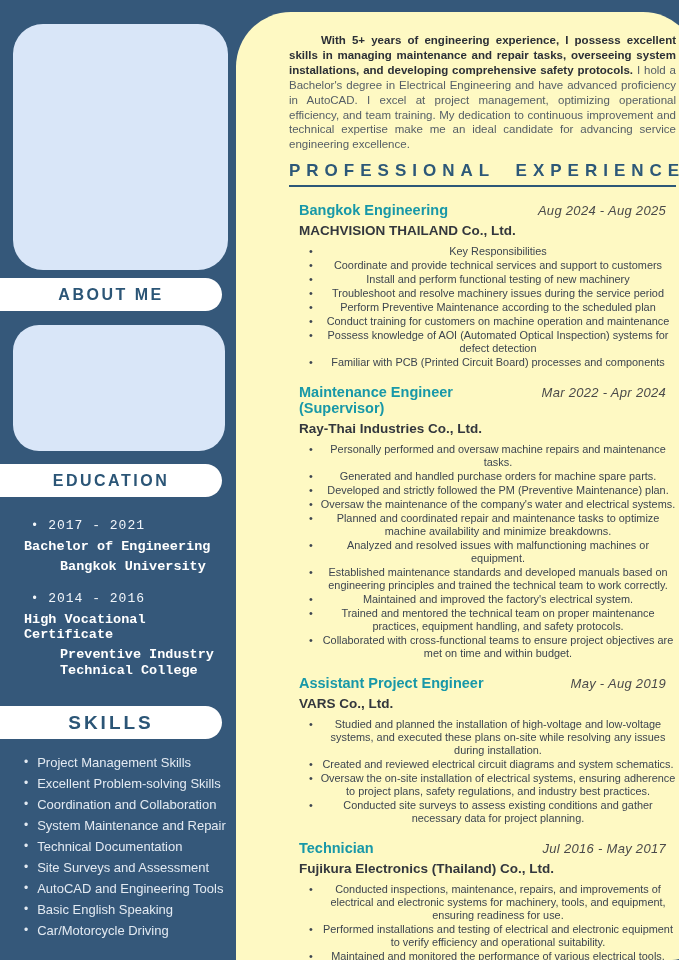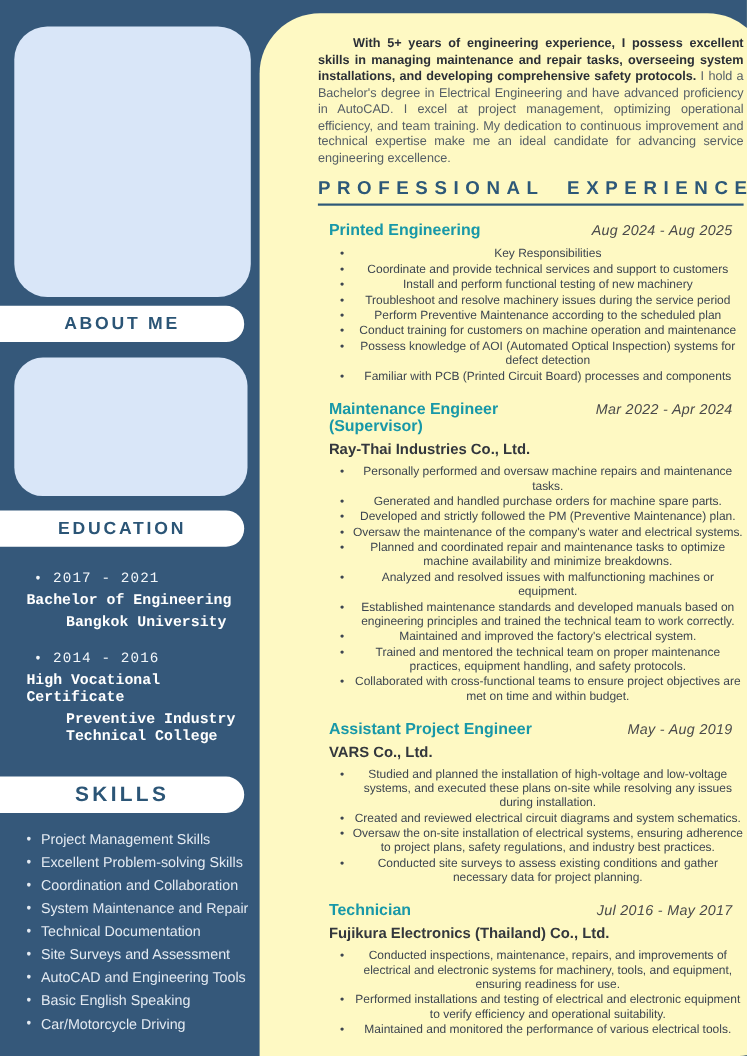--- a/index.html
+++ b/index.html
@@ -136,23 +136,24 @@
 
 <div class="main-panel">
   <div class="content">
 
     <p class="summary"><span class="lead">With 5+ years of engineering experience, I possess excellent skills in managing maintenance and repair tasks, overseeing system installations, and developing comprehensive safety protocols.</span><span> I hold a Bachelor's degree in Electrical Engineering and have advanced proficiency in AutoCAD. I excel at project management, optimizing operational efficiency, and team training. My dedication to continuous improvement and technical expertise make me an ideal candidate for advancing service engineering excellence.</span></p>
 
     <div class="section-title">PROFESSIONAL EXPERIENCE</div>
 
     <div class="job">
       <div class="job-head">
-        <span class="job-role">Printed Engineering</span>
+        <span class="job-role">Bangkok Engineering</span>
         <span class="job-date">Aug 2024 - Aug 2025</span>
       </div>
+      <div class="job-company">MACHVISION THAILAND Co., Ltd.</div>
       <ul class="job-bullets">
 
       <li>Key Responsibilities</li>
           <li>Coordinate and provide technical services and support to customers</li>
           <li>Install and perform functional testing of new machinery</li>
           <li>Troubleshoot and resolve machinery issues during the service period</li>
           <li>Perform Preventive Maintenance according to the scheduled plan</li>
           <li>Conduct training for customers on machine operation and maintenance</li>
           <li>Possess knowledge of AOI (Automated Optical Inspection) systems for defect detection</li>
           <li>Familiar with PCB (Printed Circuit Board) processes and components</li>

